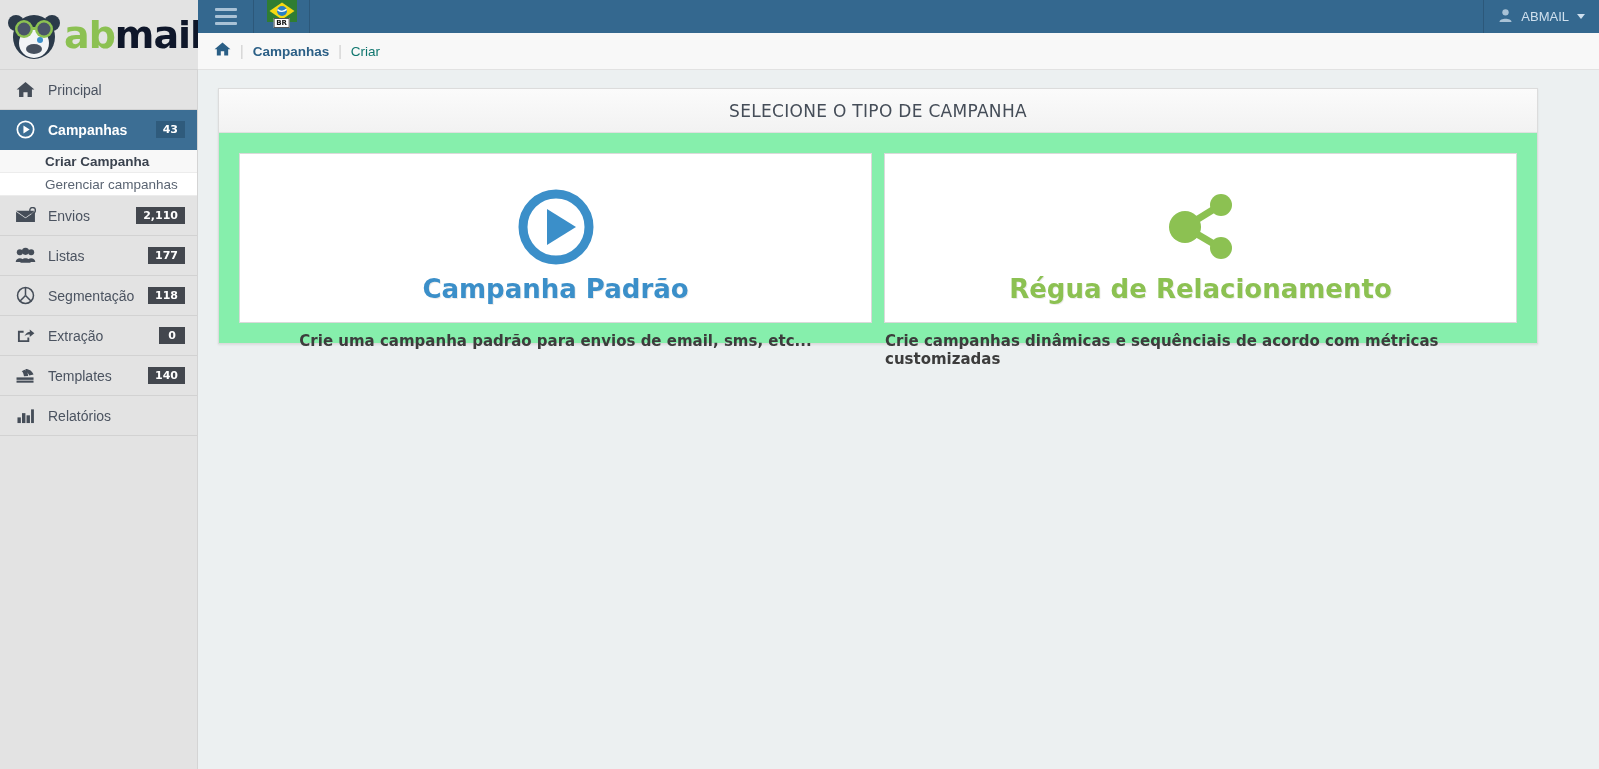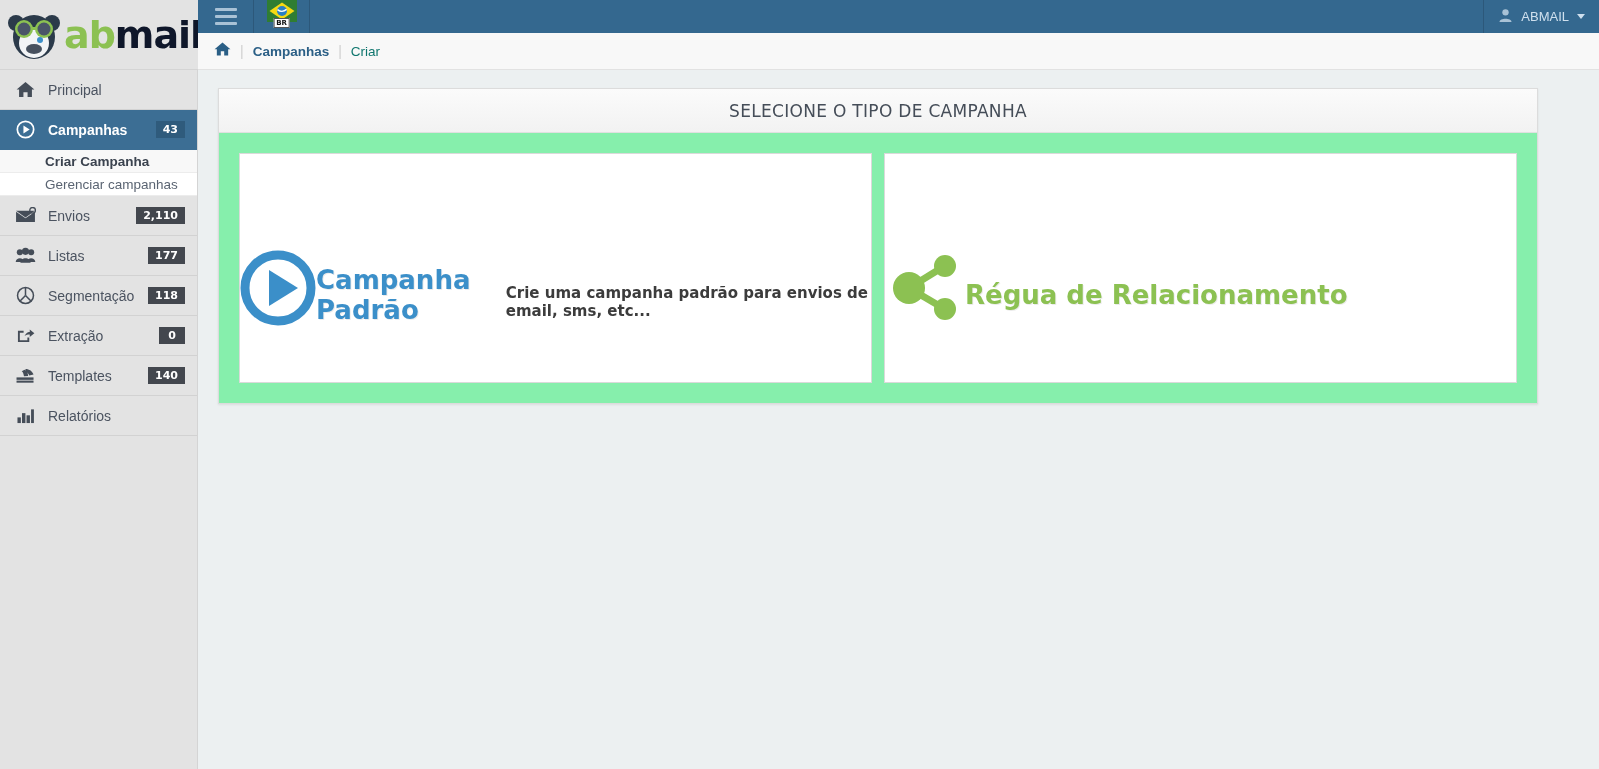--- a/index.html
+++ b/index.html
@@ -125,21 +125,21 @@
     border-bottom: 1px solid #e0e0e0;
     display: flex; align-items: center; justify-content: center;
   }
   .panel-title {
     font-size: 17px; color: #454d58; letter-spacing: .3px;
     font-family: "DejaVu Sans", sans-serif;
   }
   .panel-body { padding: 20px; display: flex; gap: 12px; }
   .choice {
     flex: 1; border: 1px solid #dadada; background: #fff;
-    height: 230px; display: flex; flex-direction: row;
+    height: 170px; display: flex; flex-direction: column;
     align-items: center; justify-content: flex-start;
     padding-top: 40px; cursor: pointer;
   }
   .choice-icon { height: 66px; display: flex; align-items: center; justify-content: center; }
   .choice-title {
     font-size: 26px; font-weight: bold; margin-top: 14px;
     font-family: "DejaVu Sans", sans-serif;
     text-shadow: 1px 1px 0 rgba(0,0,0,.08);
   }
   .choice-title.blue  { color: #3b8fc9; }
@@ -347,19 +347,20 @@
           <div class="choice-icon">
             <svg viewBox="0 0 80 76" width="80" height="76">
               <line x1="24" y1="38" x2="58" y2="17" stroke="#8cc152" stroke-width="7"></line>
               <line x1="24" y1="38" x2="58" y2="58" stroke="#8cc152" stroke-width="7"></line>
               <circle cx="24" cy="38" r="16" fill="#8cc152"></circle>
               <circle cx="60" cy="16" r="11" fill="#8cc152"></circle>
               <circle cx="60" cy="59" r="11" fill="#8cc152"></circle>
             </svg>
           </div>
           <div class="choice-title green">Régua de Relacionamento</div>
+          <div class="choice-desc">Crie campanhas dinâmicas e sequênciais de acordo com métricas customizadas</div>
         </div>
 
       </div>
     </div>
   </div>
 
 </div>
 
 </body></html>

